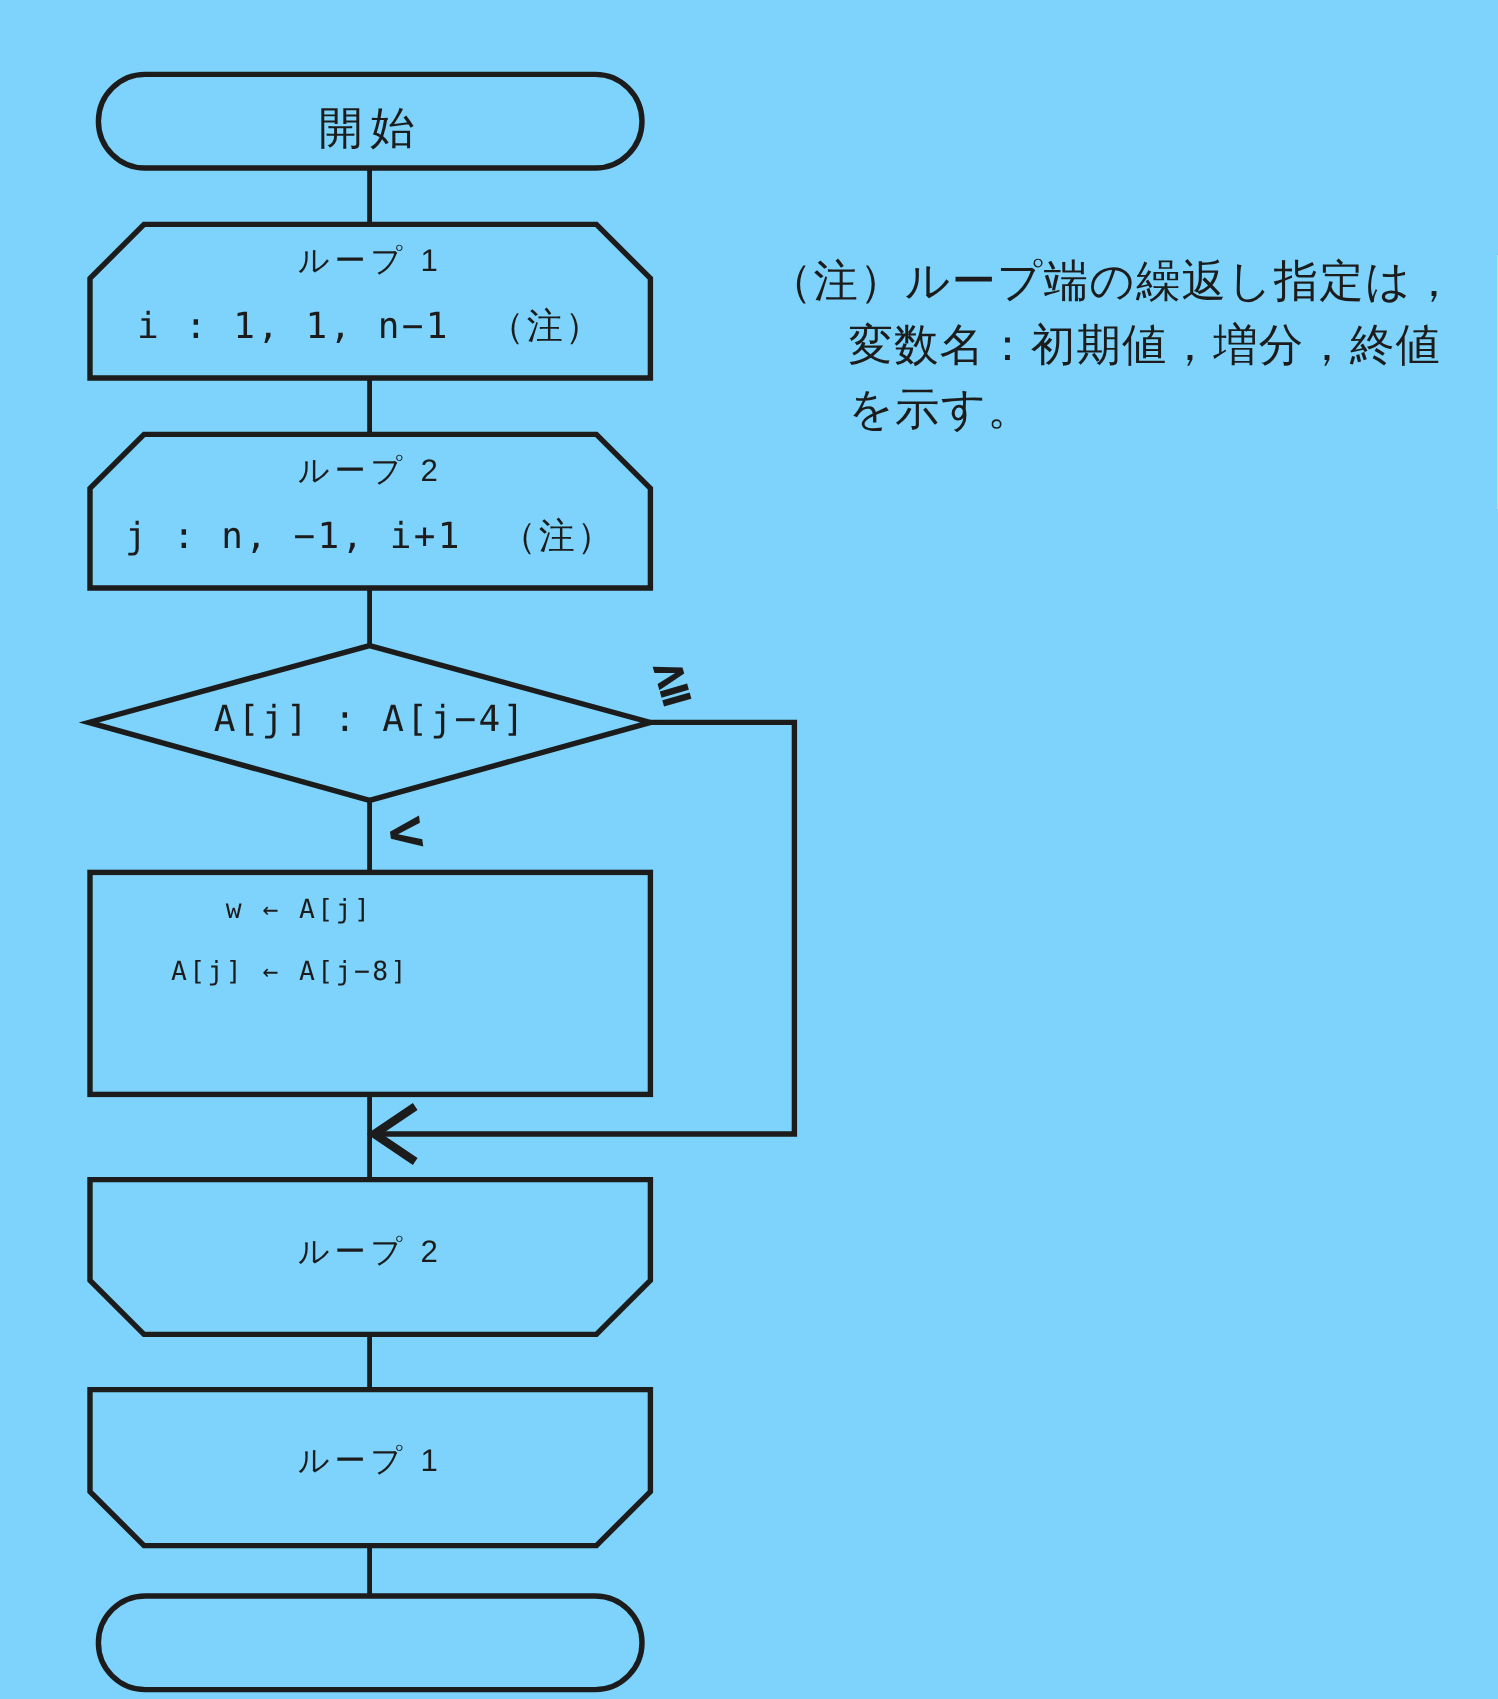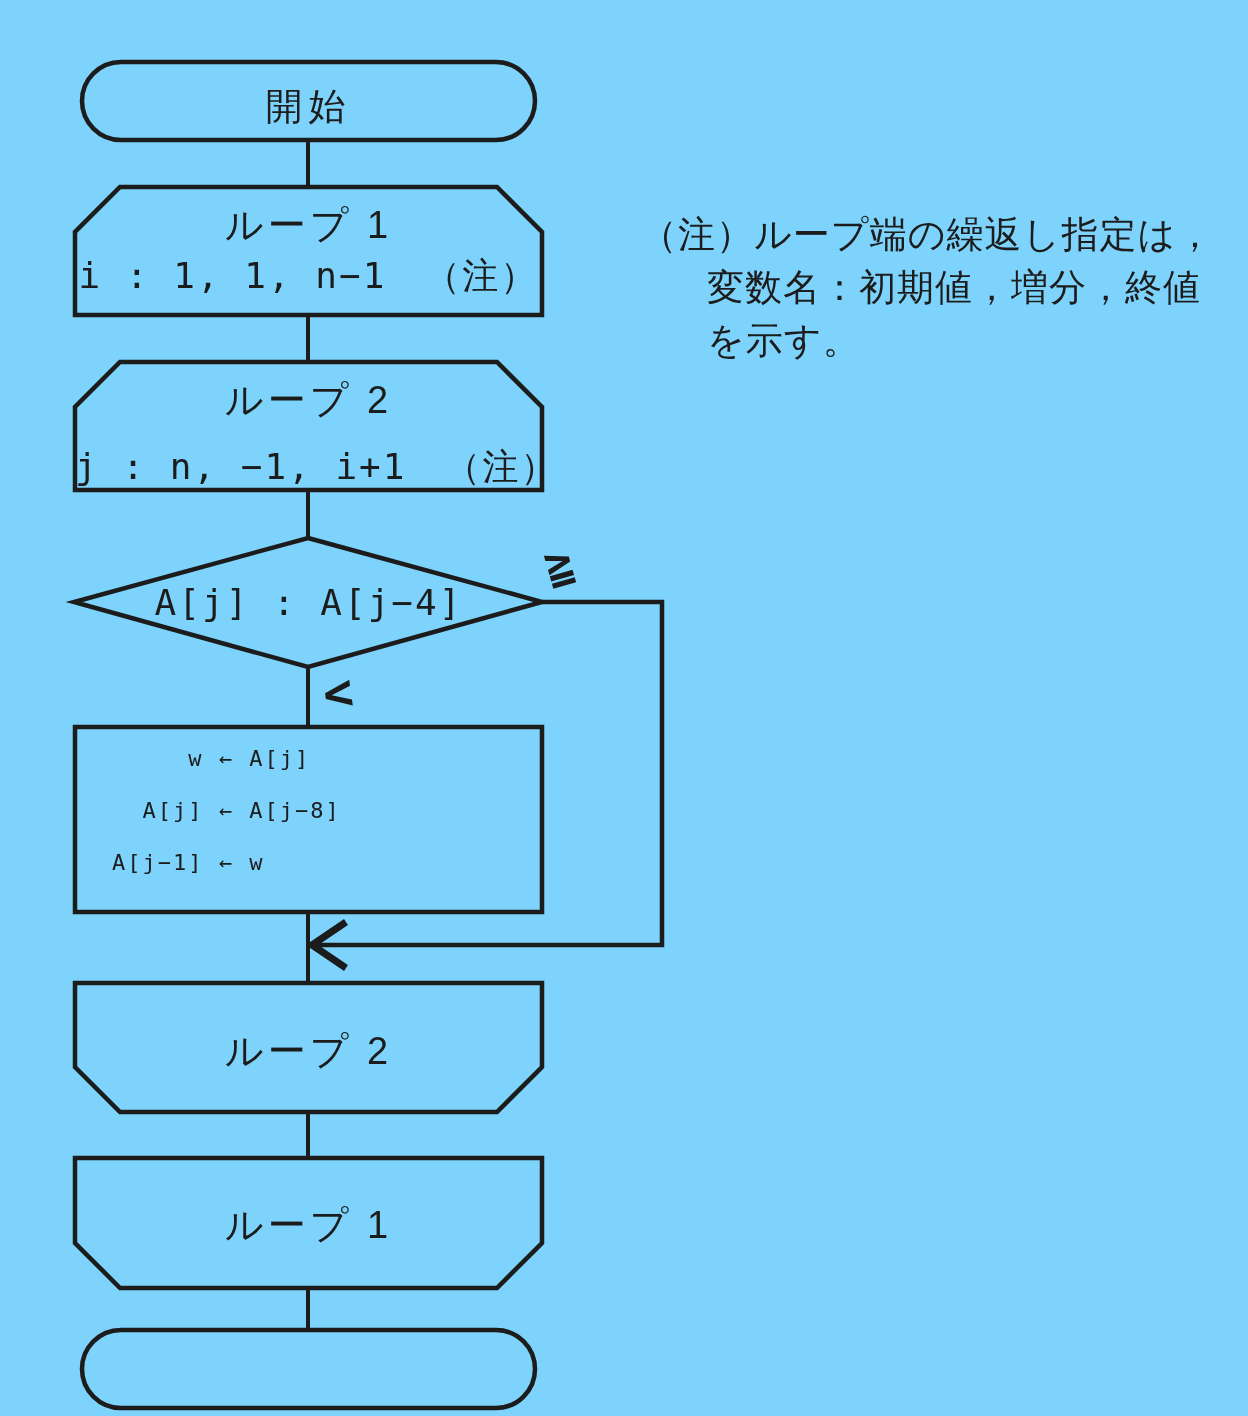--- a/index.html
+++ b/index.html
@@ -7,22 +7,22 @@
     position:relative;
     width:1248px;height:1416px;
     background:#7dd3fc;
     font-family:"Liberation Sans",sans-serif;
     color:#1c1c1c;
     overflow:hidden;
   }
   #linework{position:absolute;left:0;top:0;}
   .lbl{position:absolute;color:#1c1c1c;white-space:pre;}
   .center{width:467px;left:75px;text-align:center;}
-  .jp{font-family:"Liberation Sans",sans-serif;font-size:38px;letter-spacing:4px;}
-  .mono{font-family:"DejaVu Sans Mono","Liberation Mono",monospace;font-size:36px;letter-spacing:2px;}
+  .jp{font-family:"Liberation Sans",sans-serif;font-size:26px;letter-spacing:4px;}
+  .mono{font-family:"DejaVu Sans Mono","Liberation Mono",monospace;font-size:30px;letter-spacing:2px;}
   .terminal-label{font-size:37px;letter-spacing:6px;}
   .branch{font-family:"DejaVu Sans Mono","Liberation Mono",monospace;font-weight:bold;}
   .geq{left:545px;top:538px;font-size:46px;transform:rotate(-16deg);}
   .lt{left:323px;top:664px;font-size:50px;transform:rotate(-8deg);}
   .proc{left:112px;font-family:"DejaVu Sans Mono","Liberation Mono",monospace;font-size:22px;letter-spacing:2px;}
   .note{font-size:37px;letter-spacing:1px;}
   .n1{left:640px;top:210px;}
   .n2{left:707px;top:263px;}
   .n3{left:707px;top:316px;}
 </style>
@@ -54,30 +54,29 @@
 
     <rect x="82" y="1330" width="453" height="78" rx="39"></rect>
   </svg>
 
   <div class="lbl center terminal-label" style="top:82px">開始</div>
 
   <div class="lbl center jp" style="top:200px">ループ 1</div>
   <div class="lbl center mono" style="top:252px">i : 1, 1, n−1　（注）</div>
 
   <div class="lbl center jp" style="top:375px">ループ 2</div>
-  <div class="lbl center mono" style="top:443px">j : n, −1, i+1　（注）</div>
+  <div class="lbl center mono" style="top:427px">j : n, −1, i+1　（注）</div>
 
   <div class="lbl center mono" style="top:582px">A[j] : A[j−4]</div>
 
   <div class="lbl branch geq">≧</div>
   <div class="lbl branch lt">&lt;</div>
 
   <div class="lbl proc" style="top:746px">     w ← A[j]</div>
   <div class="lbl proc" style="top:798px">  A[j] ← A[j−8]</div>
-  <div class="lbl proc" style="top:850px">A[j−1] ← w</div>
 
   <div class="lbl center jp" style="top:1026px">ループ 2</div>
 
   <div class="lbl center jp" style="top:1200px">ループ 1</div>
 
 
   <div class="lbl note n1">（注）ループ端の繰返し指定は，</div>
   <div class="lbl note n2">変数名：初期値，増分，終値</div>
   <div class="lbl note n3">を示す。</div>
 

